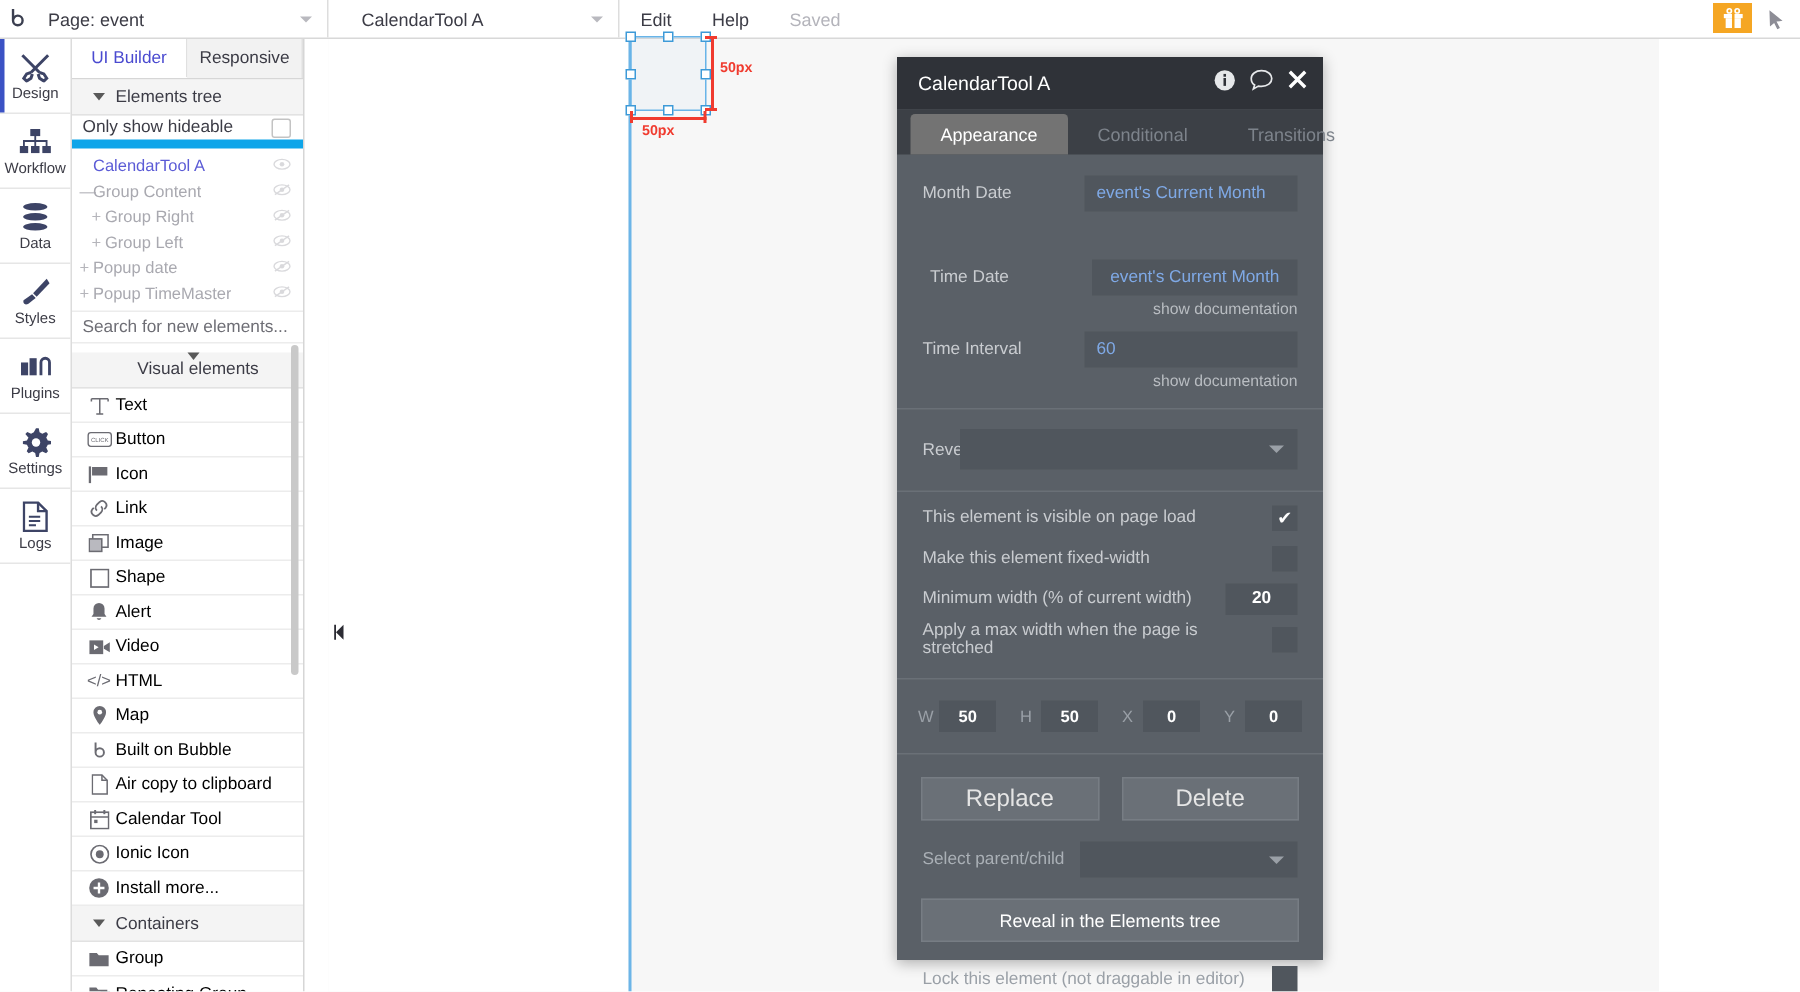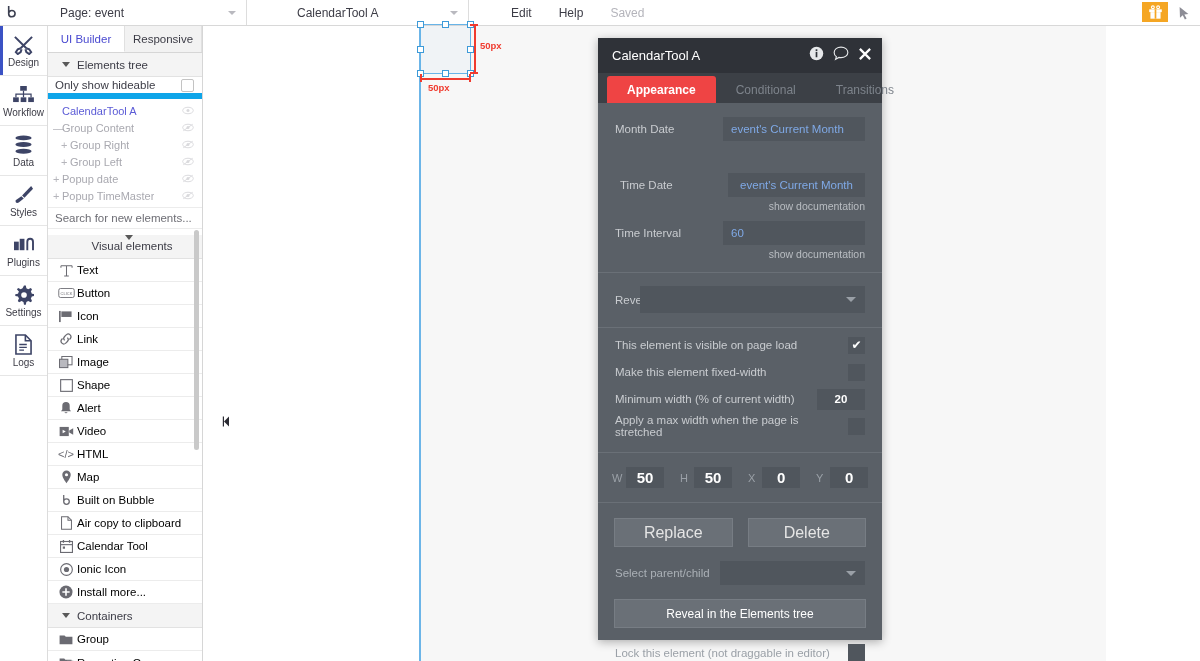--- a/index.html
+++ b/index.html
@@ -8,21 +8,21 @@
     font-family: "Liberation Sans", sans-serif;
     background: #ffffff;
     overflow: hidden;
   }
   #app { position: relative; width: 1200px; height: 661px; }
 
   
   .topbar {
     position: absolute; top: 0; left: 0; width: 1200px; height: 26px;
     background: #ffffff; border-bottom: 1px solid #d8d8d8;
-    display: flex; align-items: stretch; gap: 28px;
+    display: flex; align-items: stretch;
   }
   .logo-cell {
     width: 22px; display: flex; align-items: center; justify-content: center;
     font-size: 15px; color: #3b3f50; font-weight: bold;
   }
   .topsel {
     display: flex; align-items: center; height: 100%;
     border-right: 1px solid #dddddd; padding: 0 8px 0 10px;
     position: relative;
   }
@@ -135,21 +135,21 @@
   .prop-head {
     height: 35px; background: #2f3238; display: flex; align-items: center; padding: 0 10px 0 14px;
   }
   .prop-title { font-size: 13px; color: #ffffff; }
   .prop-icons { margin-left: auto; display: flex; align-items: center; gap: 9px; }
   .prop-tabs { height: 30px; background: #3c4046; display: flex; align-items: flex-end; padding-left: 9px; }
   .ptab {
     height: 27px; padding: 0 20px; display: flex; align-items: center;
     font-size: 12px; color: #7d838b;
   }
-  .ptab.active { background: #ef4444; color: #ffffff; border-radius: 3px 3px 0 0; font-weight: bold; }
+  .ptab.active { background: #737373; color: #ffffff; border-radius: 3px 3px 0 0; }
   .fld { display: flex; align-items: center; padding: 0 17px; margin-top: 11px; }
   .fld .flabel { width: 108px; font-size: 11.5px; color: #c9ccd0; }
   .fval {
     flex: 1; height: 24px; background: #50565d; display: flex; align-items: center;
     padding: 0 8px; font-size: 11.5px; color: #7fa9e6;
   }
   .fval.center { justify-content: center; }
   .doclink { text-align: right; padding: 3px 17px 0 0; font-size: 10.5px; color: #b9bdc2; }
   .divider { height: 1px; background: #6a7077; margin: 12px 0 0 0; }
   .stylerow { display: flex; align-items: center; padding: 0 17px; margin-top: 13px; }
@@ -170,21 +170,21 @@
   }
   .numbox {
     margin-left: auto; width: 48px; height: 21px; background: #50565d;
     display: flex; align-items: center; justify-content: center;
     font-size: 11.5px; color: #ffffff; font-weight: bold;
   }
   .whxy { display: flex; align-items: center; padding: 0 14px; margin-top: 14px; }
   .whxy .k { font-size: 11px; color: #9aa0a7; width: 15px; }
   .whxy .v {
     width: 40px; height: 21px; background: #50565d; display: flex;
-    align-items: center; justify-content: center; font-size: 15px; color: #ffffff; font-weight: bold;
+    align-items: center; justify-content: center; font-size: 11px; color: #ffffff; font-weight: bold;
     margin-right: 16px;
   }
   .btnrow { display: flex; gap: 15px; padding: 0 16px; margin-top: 15px; }
   .pbtn {
     flex: 1; height: 29px; background: #6a7077; border: 1px solid #777d84;
     display: flex; align-items: center; justify-content: center;
     font-size: 16px; color: #e5e5e5;
   }
   .parentrow { display: flex; align-items: center; padding: 0 17px; margin-top: 14px; }
   .parentrow .flabel { font-size: 11.5px; color: #aab0b6; }

